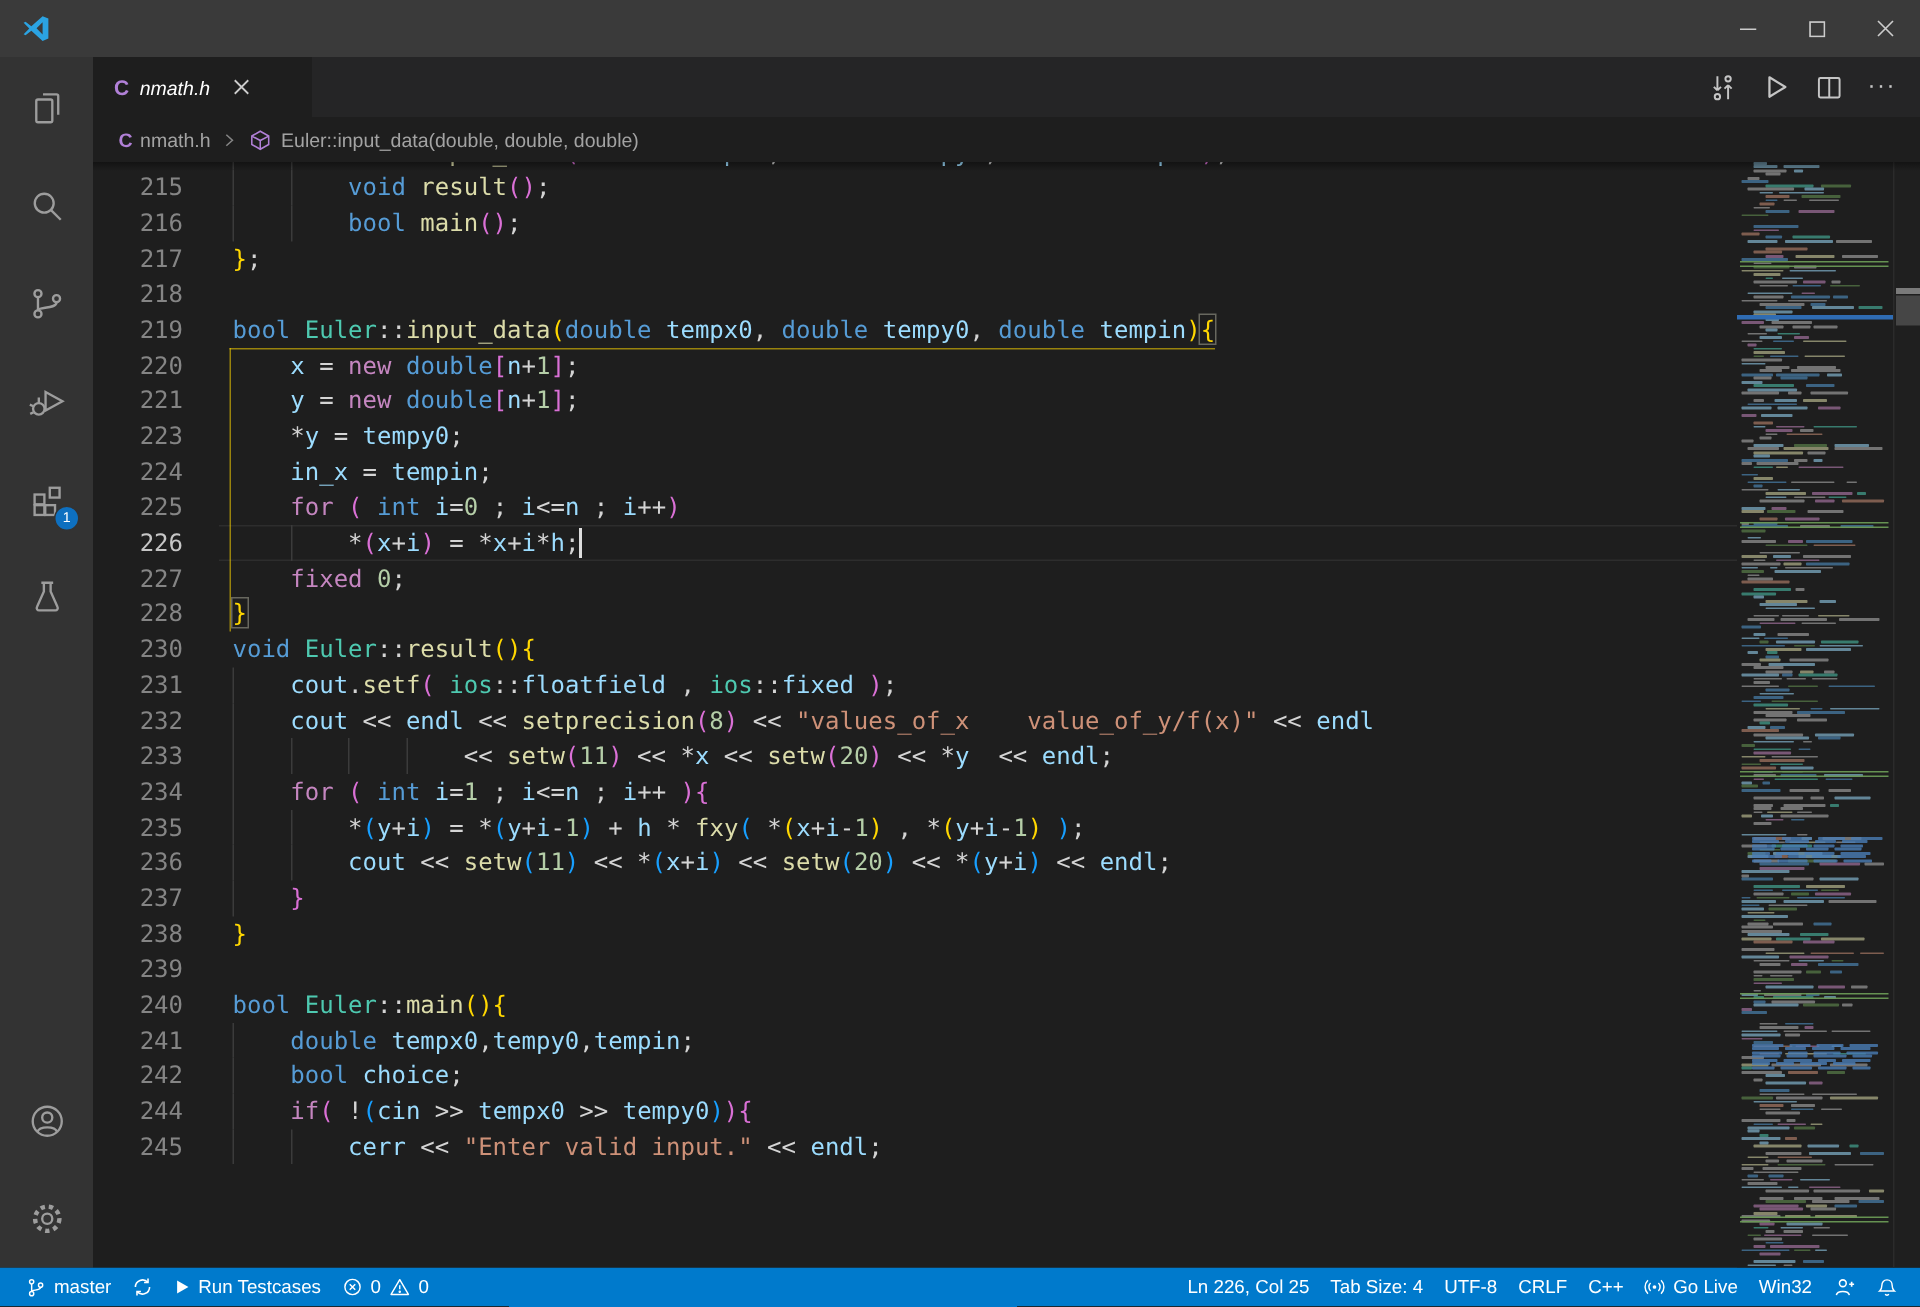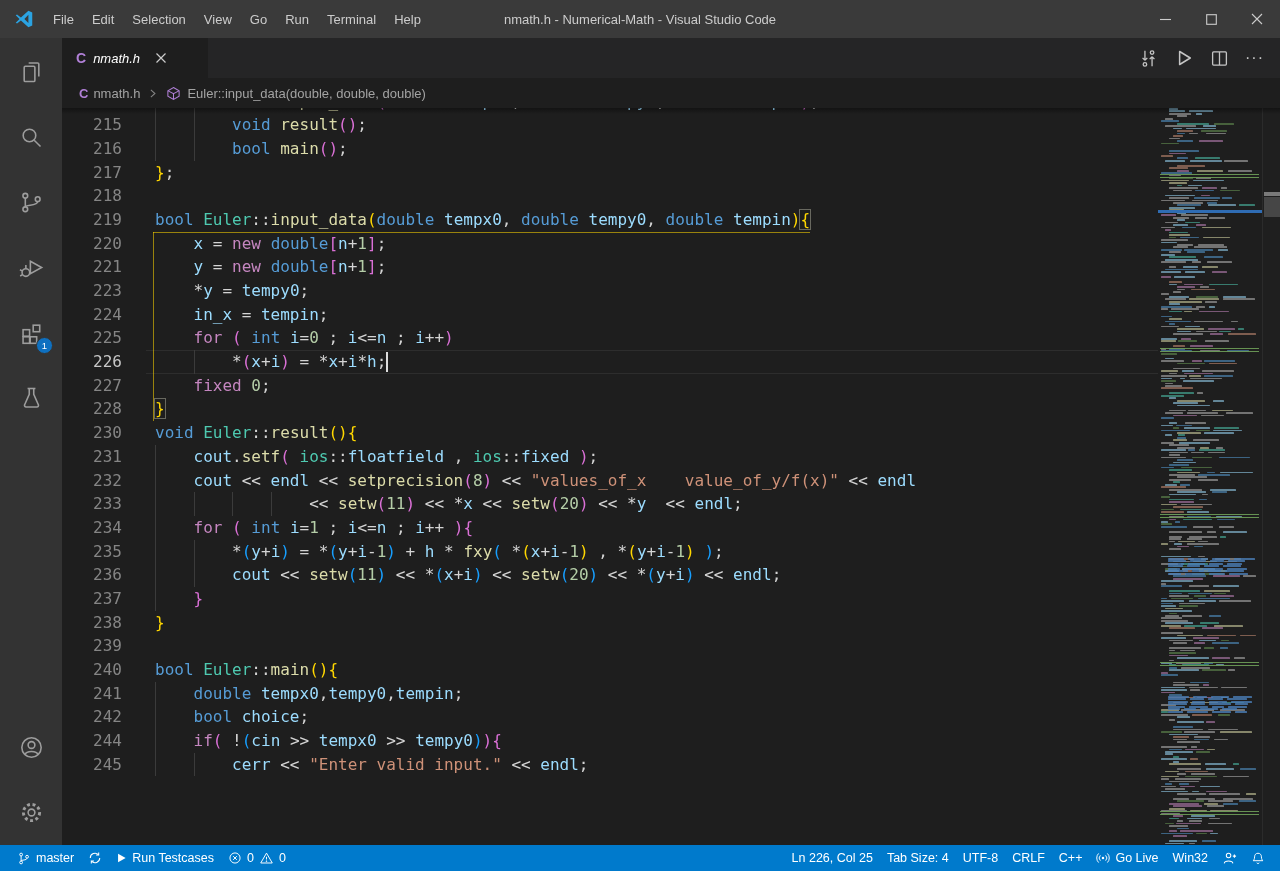--- a/index.html
+++ b/index.html
@@ -69,31 +69,20 @@
 </style>
 </head>
 <body>
 
 <div class="window">
 
   <div class="titlebar">
     <svg class="logo" viewBox="0 0 24 24">
       <path d="M16.8 3 21 4.8v14.4L16.8 21 8.6 13.6 4.4 16.9 3 16.1l4.1-4.1L3 7.9l1.4-.8 4.2 3.3zM16.8 7.4l-4.4 4.5 4.4 4.5z" fill="#2BA3E2"></path>
     </svg>
-    <div class="menubar" id="menubar">
-        <div class="menu-item">File</div>
-        <div class="menu-item">Edit</div>
-        <div class="menu-item">Selection</div>
-        <div class="menu-item">View</div>
-        <div class="menu-item">Go</div>
-        <div class="menu-item">Run</div>
-        <div class="menu-item">Terminal</div>
-        <div class="menu-item">Help</div>
-      </div>
-    <div class="win-title">nmath.h - Numerical-Math - Visual Studio Code</div>
     <div class="win-controls">
       <div class="win-btn">
         <svg width="11" height="11" viewBox="0 0 11 11">
             <path d="M0 5.5h11" stroke="#cccccc" stroke-width="1.1"></path>
           </svg>
       </div>
       <div class="win-btn">
         <svg width="11" height="11" viewBox="0 0 11 11">
             <rect x="0.7" y="0.7" width="9.6" height="9.6" fill="none" stroke="#cccccc" stroke-width="1.1"></rect>
           </svg>

